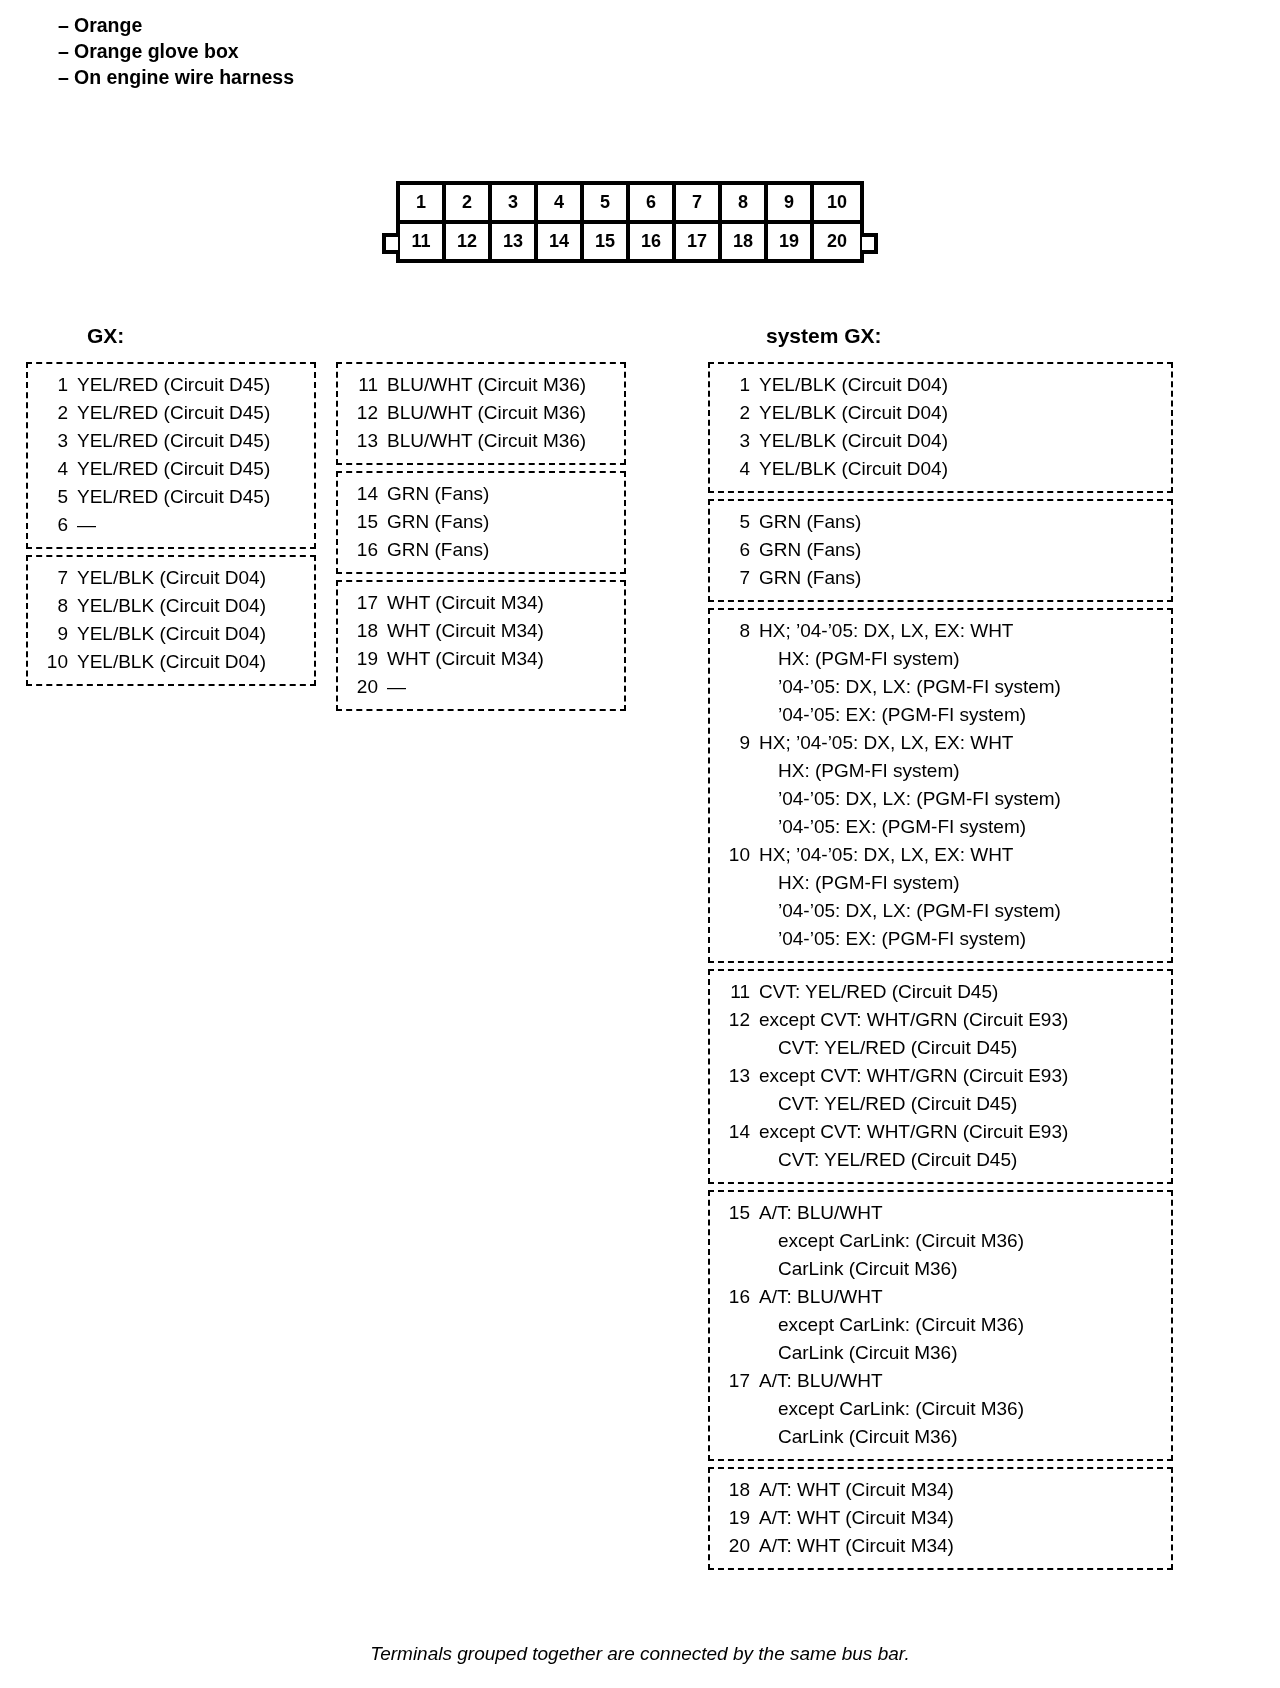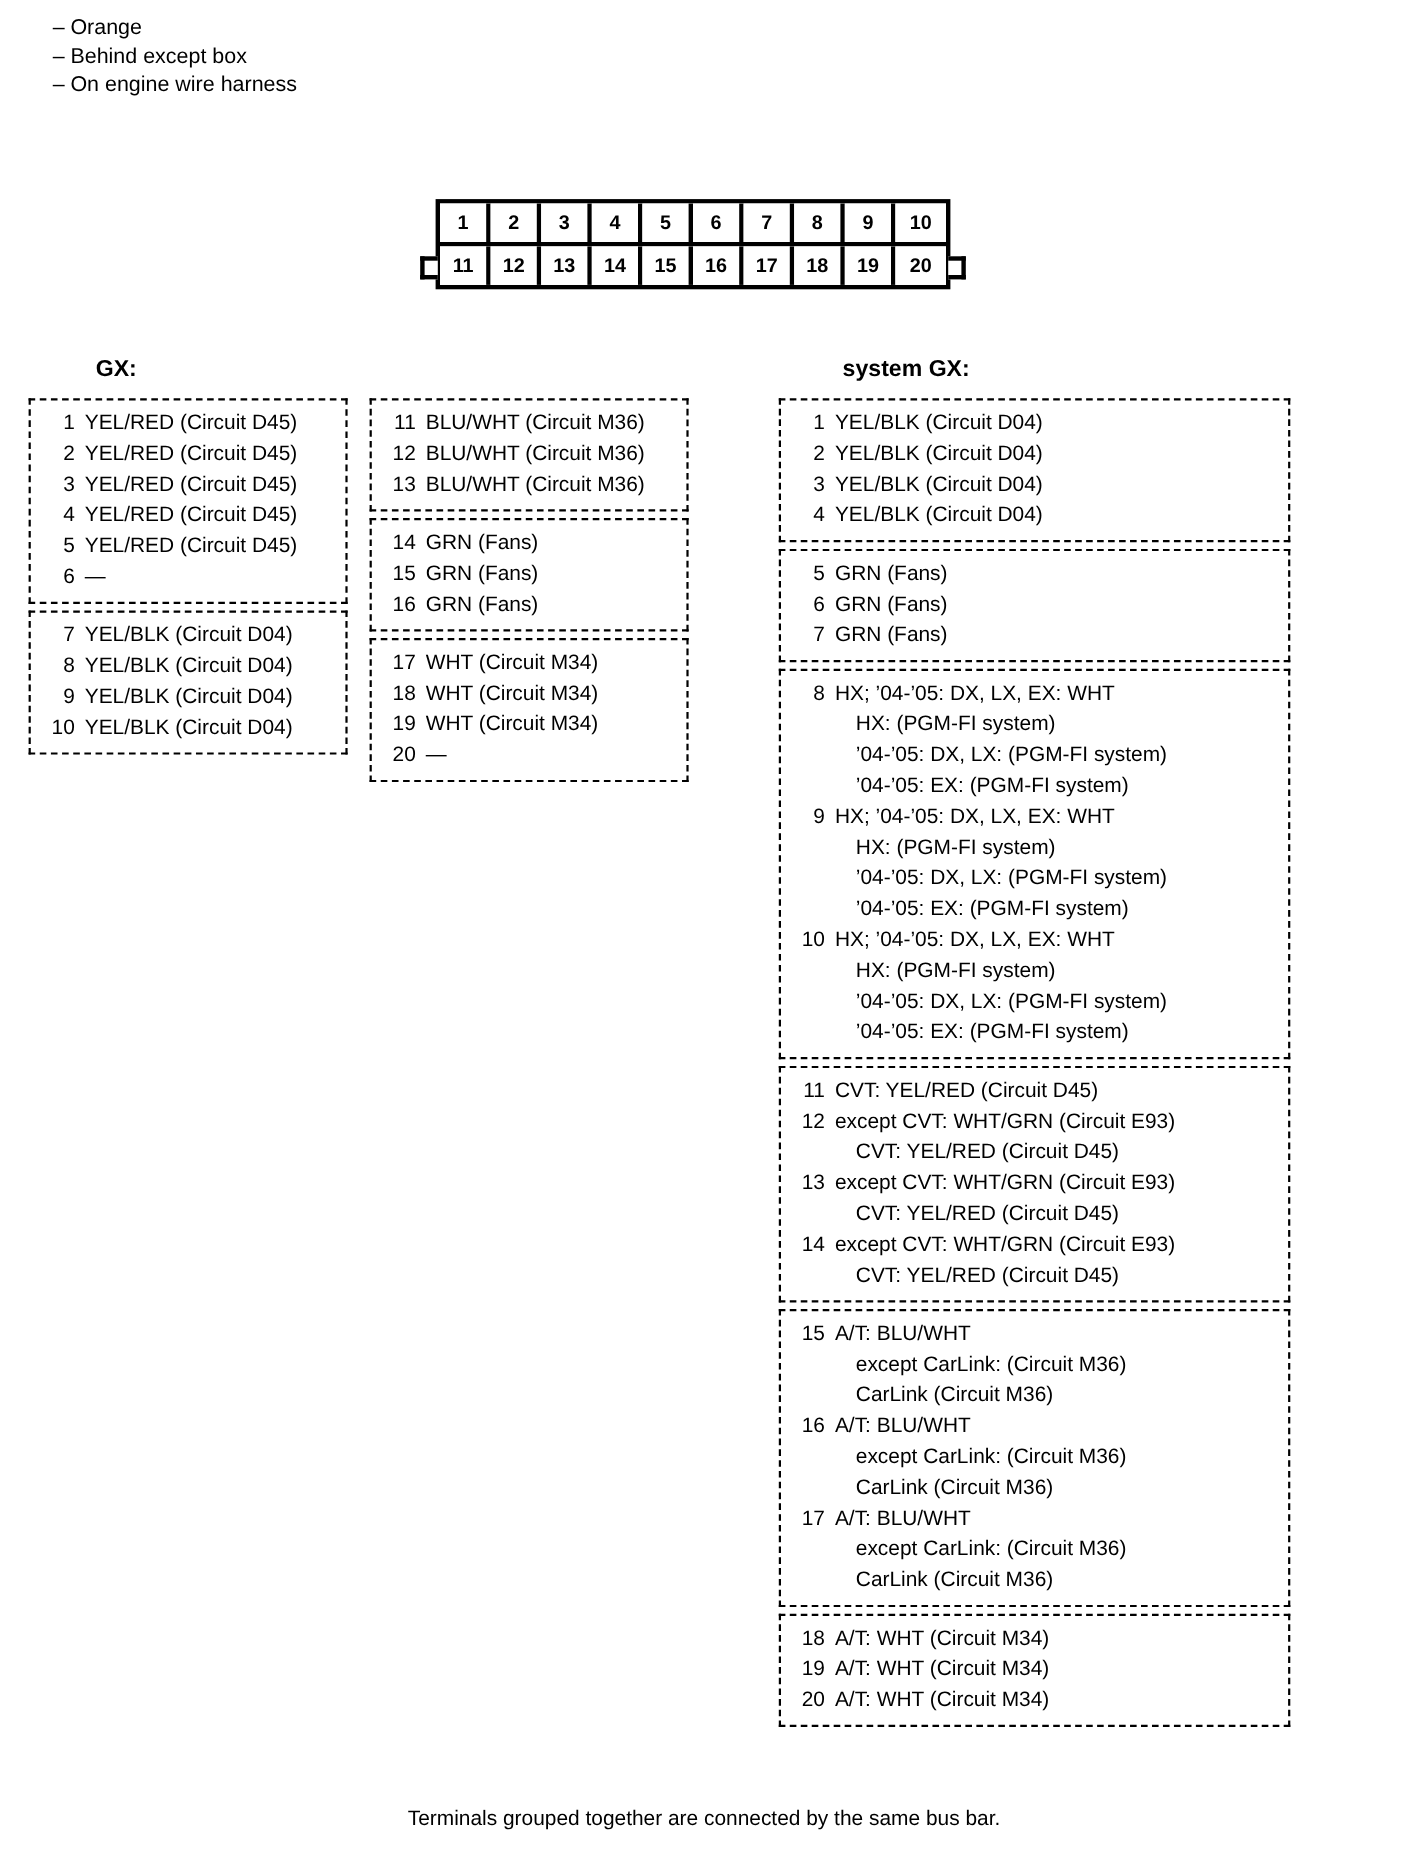--- a/index.html
+++ b/index.html
@@ -22,23 +22,24 @@
     width: 1000px;
   }
   .page-title {
     font-size: 29px;
     font-weight: bold;
     letter-spacing: -0.2px;
     line-height: 1.25;
     white-space: nowrap;
   }
   .bullet-list {
-    margin: 8px 0 0 40px;
+    margin: 8px 0 0 50px;
     padding: 0;
     list-style: none;
+    font-weight: bold;
   }
   .bullet-list li {
     font-size: 19.5px;
     line-height: 26px;
     white-space: nowrap;
   }
   .bullet-dash {
     display: inline-block;
     width: 16px;
   }
@@ -128,29 +129,30 @@
   #col-except   { left: 708px; top: 362px; width: 465px; }
 
   
   .footer-note {
     position: absolute;
     left: 0; right: 0;
     top: 1643px;
     text-align: center;
     font-size: 19px;
     white-space: nowrap;
+    font-style: italic;
   }
 </style>
 </head>
 <body>
 
 <div class="page-header">
   <ul class="bullet-list">
       <li><span class="bullet-dash">–</span><span>Orange</span></li>
-      <li><span class="bullet-dash">–</span><span>Behind except box</span></li>
+      <li><span class="bullet-dash">–</span><span>Orange glove box</span></li>
       <li><span class="bullet-dash">–</span><span>On engine wire harness</span></li>
     </ul>
 </div>
 
 <div class="connector-wrap">
   <div class="connector">
     <div class="notch left"></div>
     <div class="notch right"></div>
     <div class="pin-row top">
         <div class="pin-cell">1</div>

